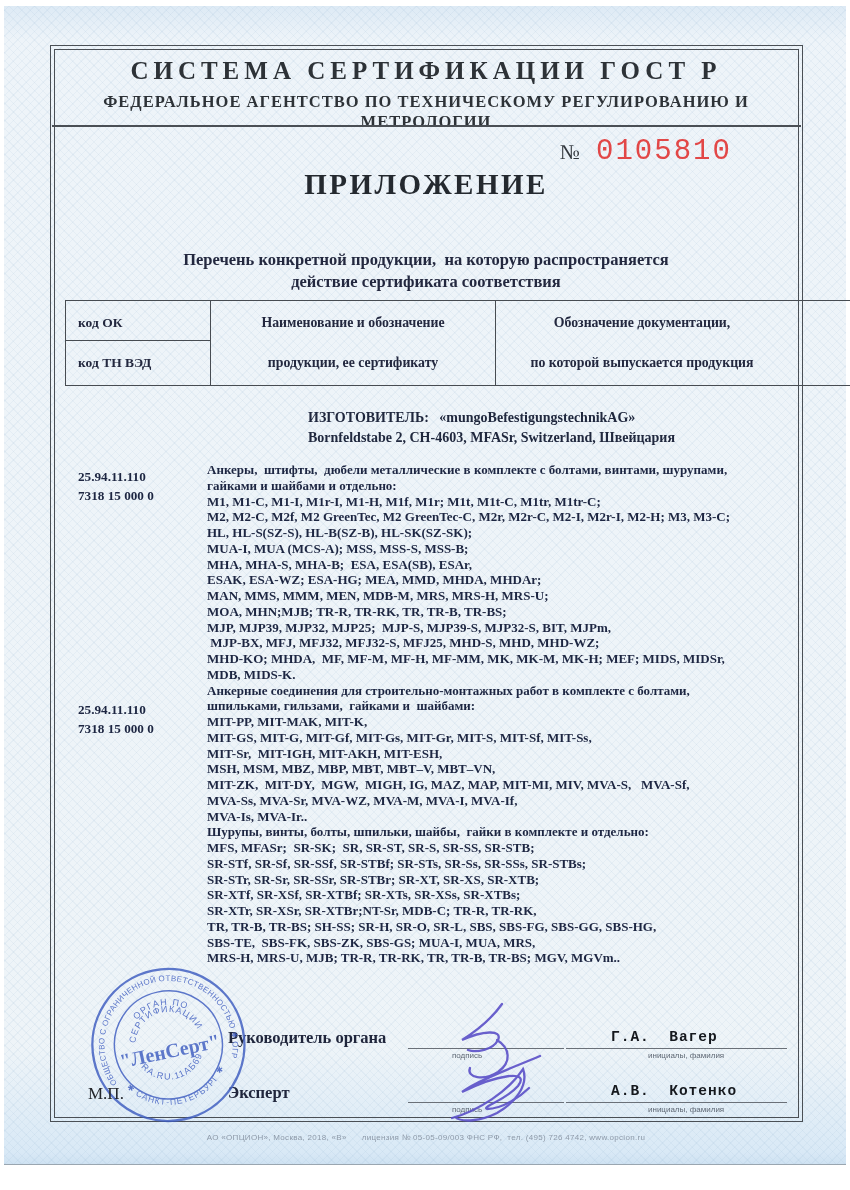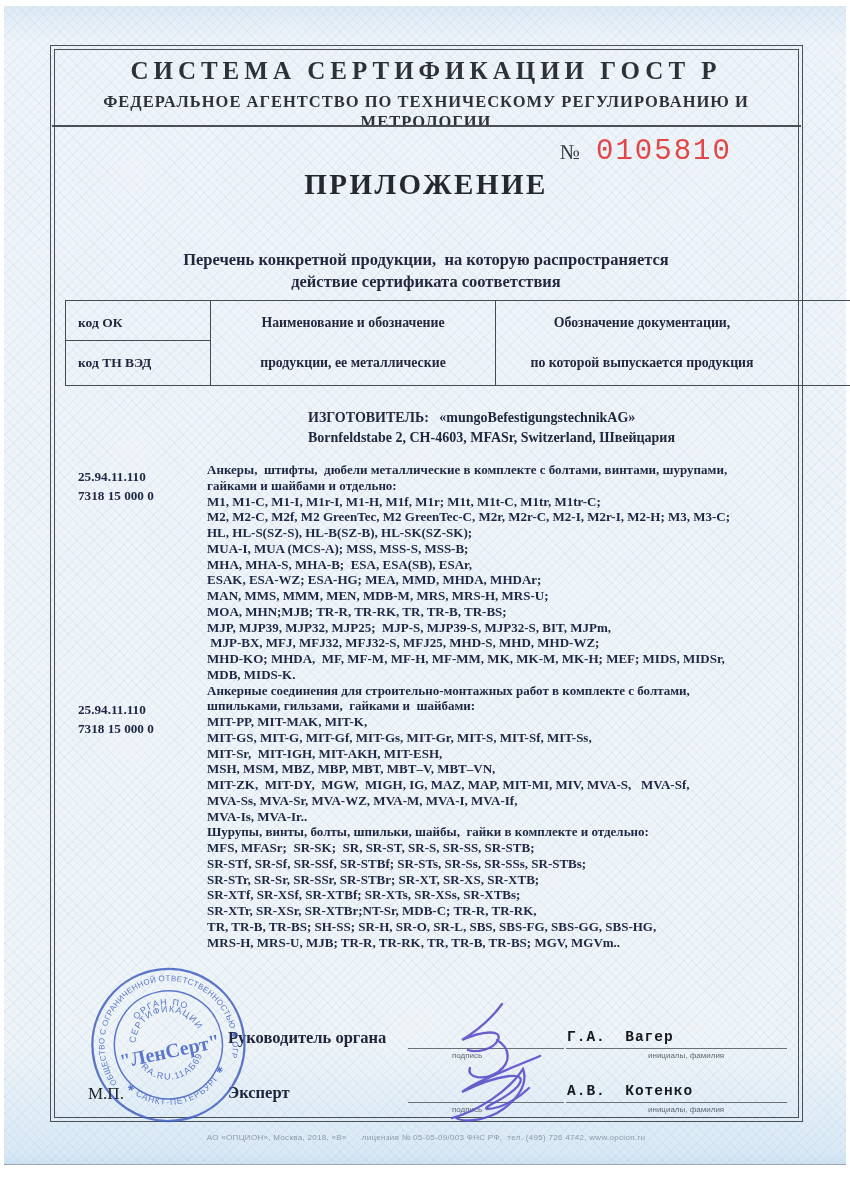--- a/index.html
+++ b/index.html
@@ -59,21 +59,21 @@
   .l1a{left:408px;top:1048px;width:156px;}
   .l1b{left:566px;top:1048px;width:221px;}
   .l2a{left:408px;top:1102px;width:156px;}
   .l2b{left:566px;top:1102px;width:221px;}
   .cap{font-family:"Liberation Sans", sans-serif;font-size:8px;color:#5f6874;}
   .cap1a{left:452px;top:1051px;}
   .cap1b{left:648px;top:1051px;}
   .cap2a{left:452px;top:1105px;}
   .cap2b{left:648px;top:1105px;}
   .sig-name{font-family:"Liberation Mono", monospace;font-size:14.5px;font-weight:600;
-    letter-spacing:1px;color:#15181d;white-space:pre;}
+    letter-spacing:1px;color:#15181d;white-space:pre;margin-left:44px;}
   .n1{left:567px;top:1029px;}
   .n2{left:567px;top:1083px;}
   .mp{left:88px;top:1084px;font-size:17px;color:#23262b;z-index:5;}
   .stamp{left:78px;top:953px;width:180px;height:180px;transform:rotate(-12deg);
     opacity:.82;z-index:4;}
   .ink{left:0;top:0;width:850px;height:1190px;pointer-events:none;z-index:6;}
   .footer{left:56px;top:1133px;width:740px;text-align:center;
     font-family:"Liberation Sans", sans-serif;font-size:8px;color:#8d99a8;
     letter-spacing:.3px;white-space:pre;}
 </style>
@@ -101,21 +101,21 @@
   <div class="abs center subtitle1">Перечень конкретной продукции,  на которую распространяется</div>
   <div class="abs center subtitle2">действие сертификата соответствия</div>
 
   <div class="abs tbl">
     <div class="c1">
       <div class="c1a">код ОК</div>
       <div class="c1b">код ТН ВЭД</div>
     </div>
     <div class="c2">
       <div>Наименование и обозначение</div>
-      <div>продукции, ее металлические</div>
+      <div>продукции, ее сертификату</div>
     </div>
     <div class="c3">
       <div>Обозначение документации,</div>
       <div>по которой выпускается продукция</div>
     </div>
   </div>
 
   <div class="abs manu">
     <div class="m1"><span>ИЗГОТОВИТЕЛЬ:</span>&nbsp;&nbsp;&nbsp;<span>«mungoBefestigungstechnikAG»</span></div>
     <div class="m2">Bornfeldstabe 2, CH-4603, MFASr, Switzerland, Швейцария</div>
@@ -159,20 +159,21 @@
           <div class="pline">MIT-ZK,  MIT-DY,  MGW,  MIGH, IG, MAZ, MAP, MIT-MI, MIV, MVA-S,   MVA-Sf,</div>
           <div class="pline">MVA-Ss, MVA-Sr, MVA-WZ, MVA-M, MVA-I, MVA-If,</div>
           <div class="pline">MVA-Is, MVA-Ir..</div>
           <div class="pline">Шурупы, винты, болты, шпильки, шайбы,  гайки в комплекте и отдельно:</div>
           <div class="pline">MFS, MFASr;  SR-SK;  SR, SR-ST, SR-S, SR-SS, SR-STB;</div>
           <div class="pline">SR-STf, SR-Sf, SR-SSf, SR-STBf; SR-STs, SR-Ss, SR-SSs, SR-STBs;</div>
           <div class="pline">SR-STr, SR-Sr, SR-SSr, SR-STBr; SR-XT, SR-XS, SR-XTB;</div>
           <div class="pline">SR-XTf, SR-XSf, SR-XTBf; SR-XTs, SR-XSs, SR-XTBs;</div>
           <div class="pline">SR-XTr, SR-XSr, SR-XTBr;NT-Sr, MDB-C; TR-R, TR-RK,</div>
           <div class="pline">TR, TR-B, TR-BS; SH-SS; SR-H, SR-O, SR-L, SBS, SBS-FG, SBS-GG, SBS-HG,</div>
+          <div class="pline">SBS-TE,  SBS-FK, SBS-ZK, SBS-GS; MUA-I, MUA, MRS,</div>
           <div class="pline">MRS-H, MRS-U, MJB; TR-R, TR-RK, TR, TR-B, TR-BS; MGV, MGVm..</div>
         </div>
     </div>
   </div>
 
   <div class="abs sig-role1">Руководитель органа</div>
   <div class="abs sig-role2">Эксперт</div>
   <div class="abs sig-line l1a"></div>
   <div class="abs sig-line l1b"></div>
   <div class="abs sig-line l2a"></div>

